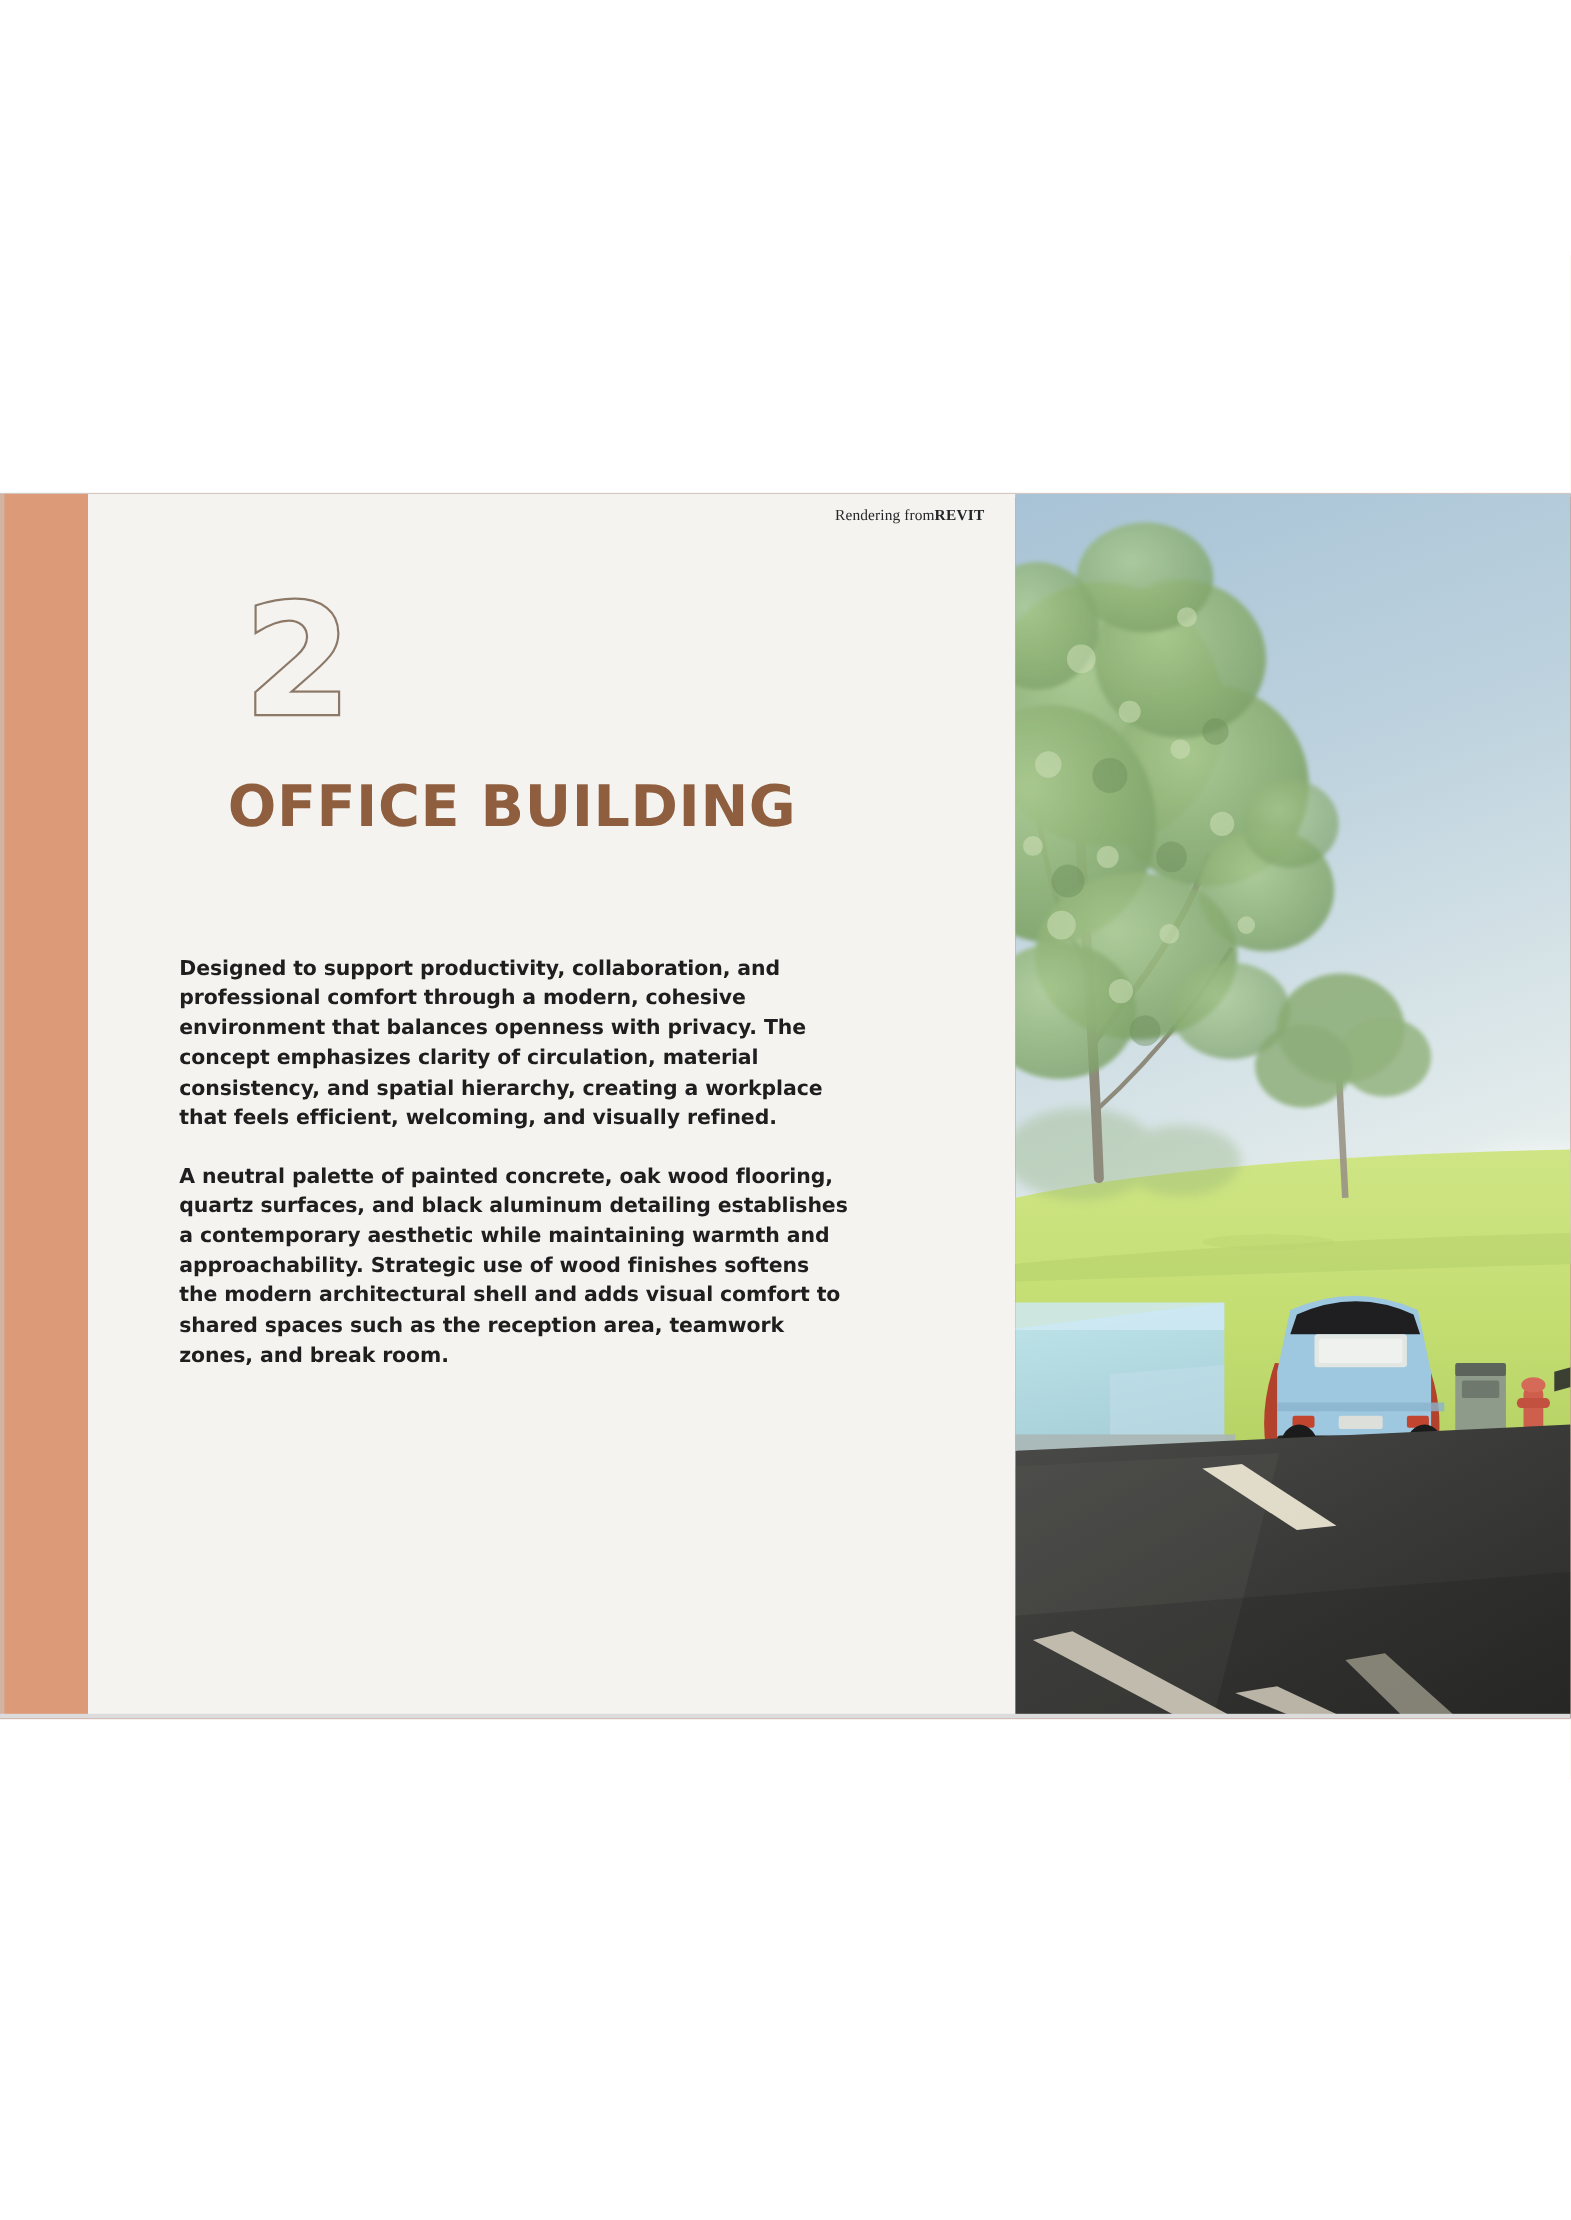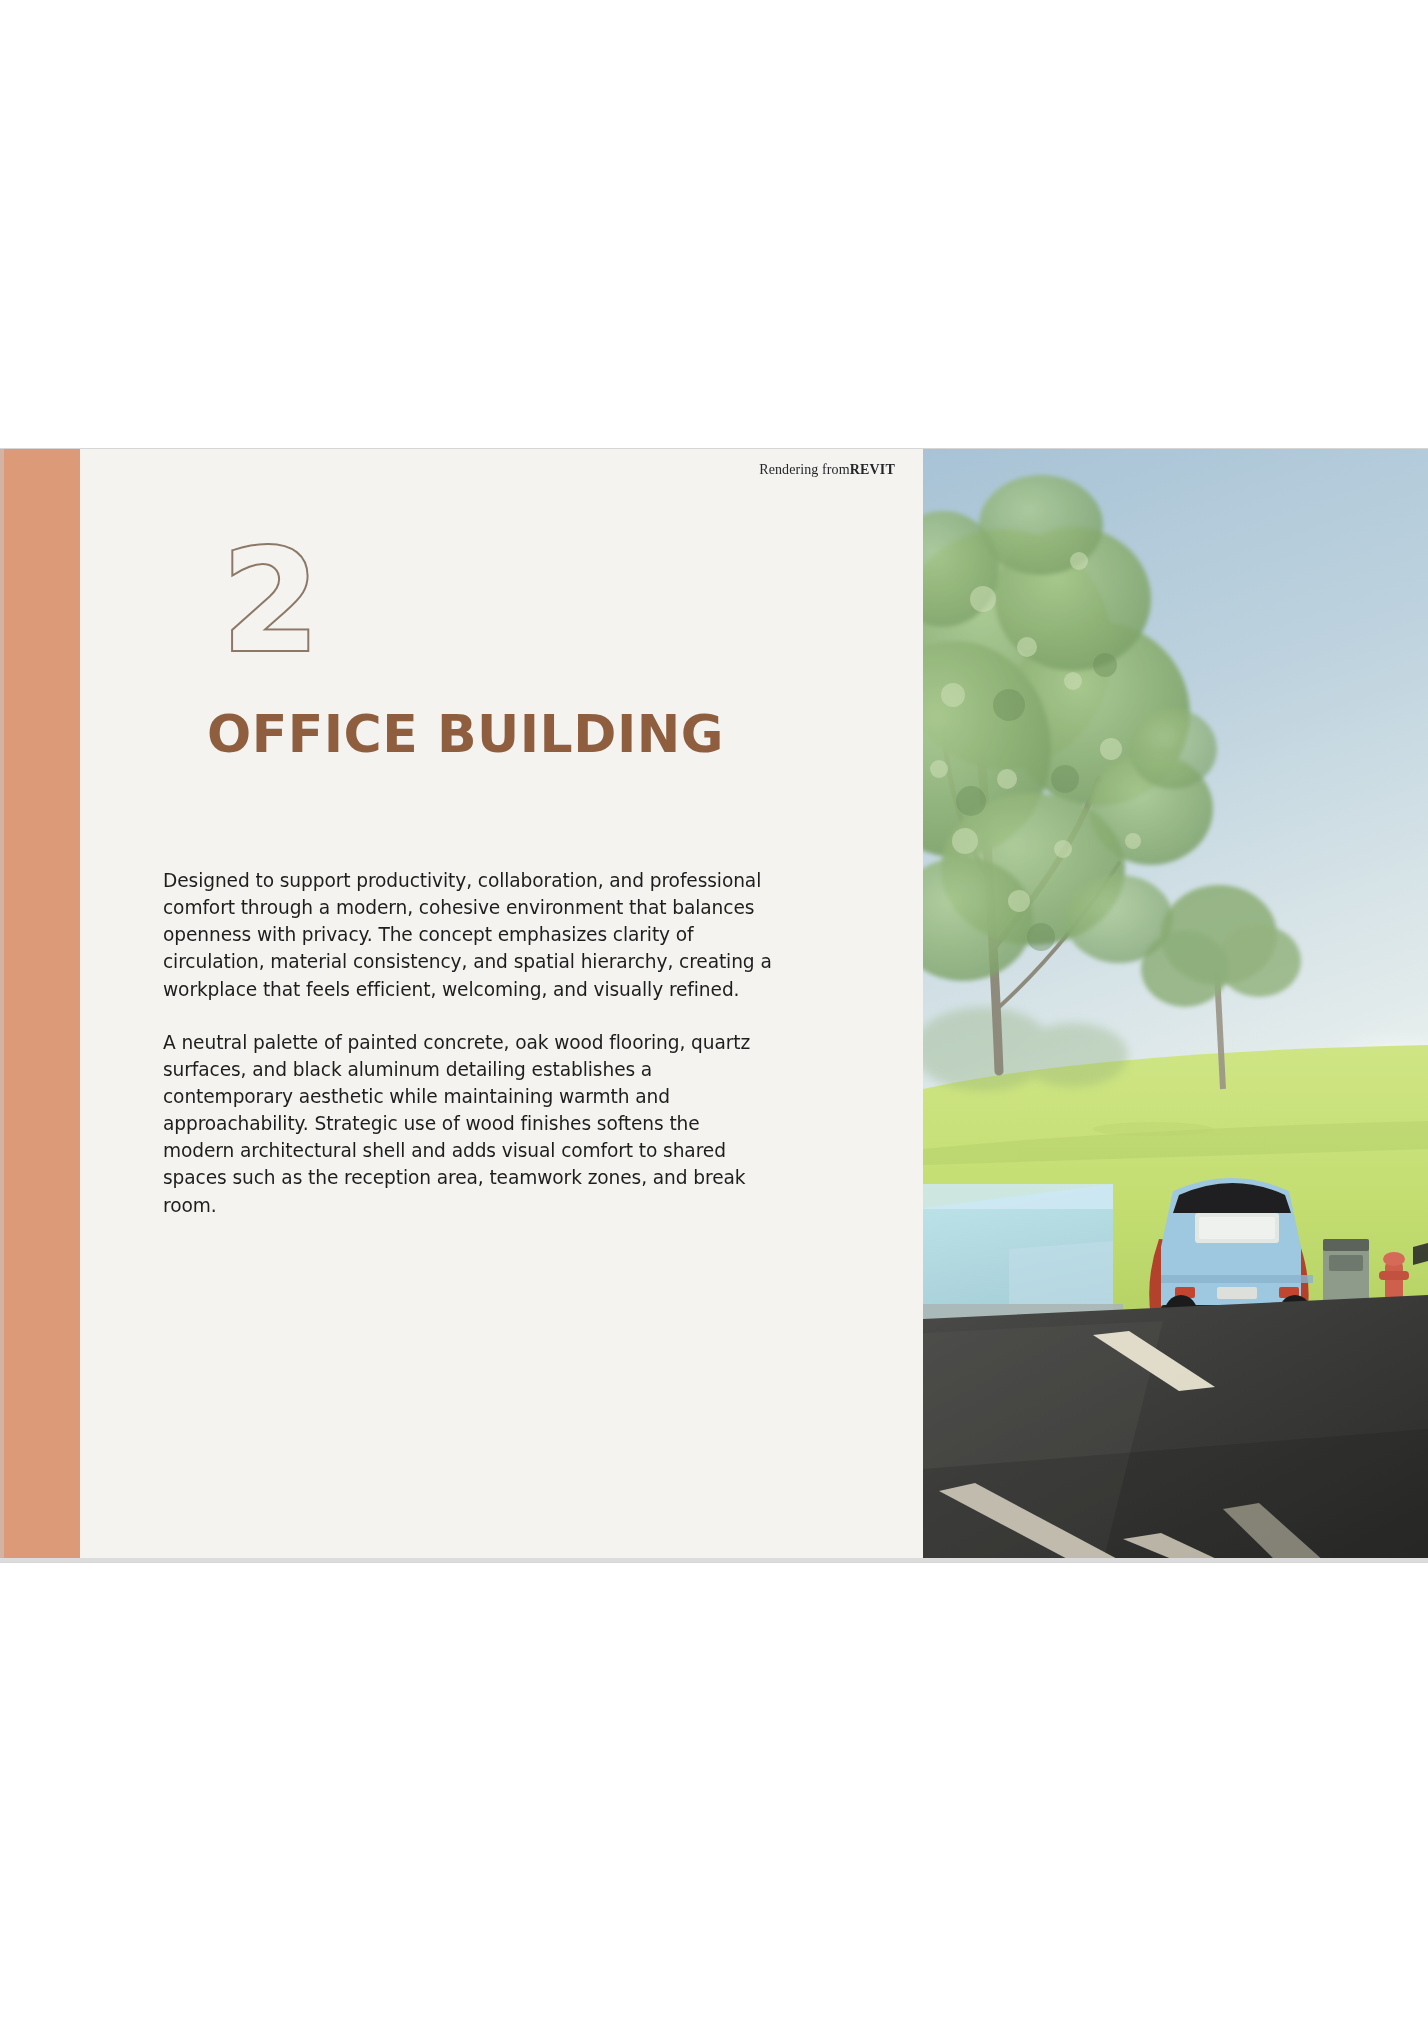--- a/index.html
+++ b/index.html
@@ -122,20 +122,21 @@
     line-height: 1.1;
     margin: 6px 0 0 0;
   }
 
   
   .body-copy {
     position: absolute;
     left: 83px;
     top: 418px;
     width: 610px;
+    font-weight: bold;
   }
   .body-copy p {
     margin: 0 0 26px 0;
     font-family: "DejaVu Sans", sans-serif;
     font-size: 18.6px;
     line-height: 1.46;
     color: #1e1e1e;
     letter-spacing: -.1px;
   }
   .body-copy p:last-child { margin-bottom: 0; }

